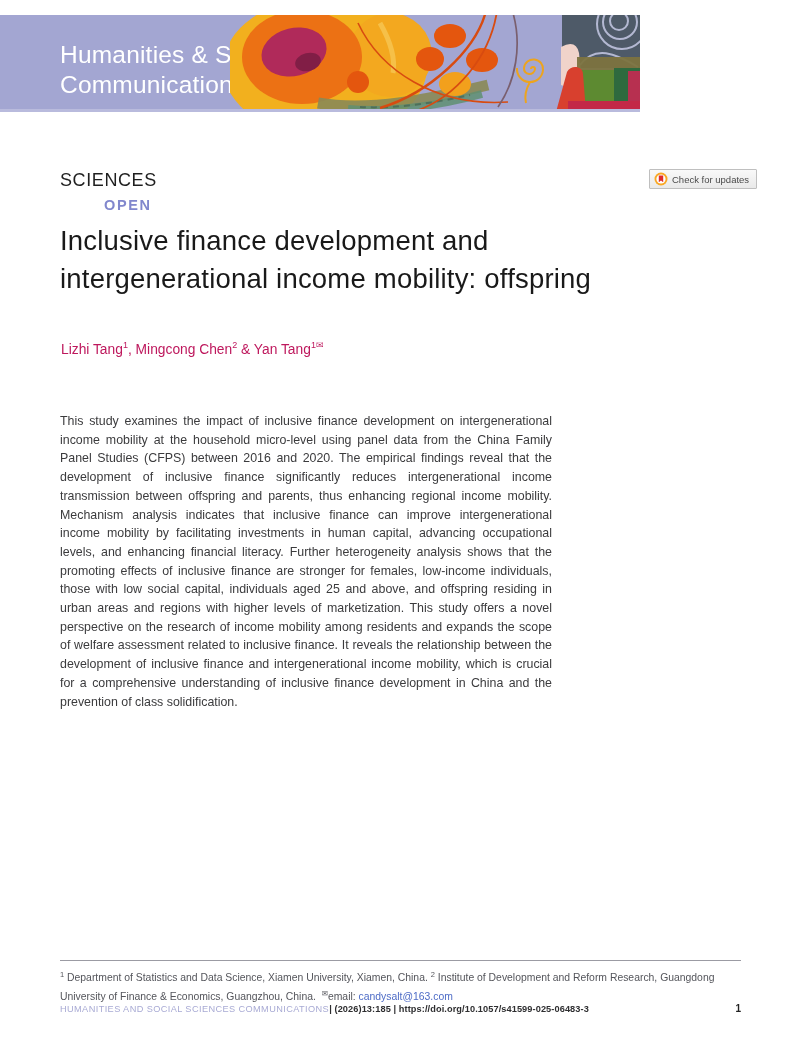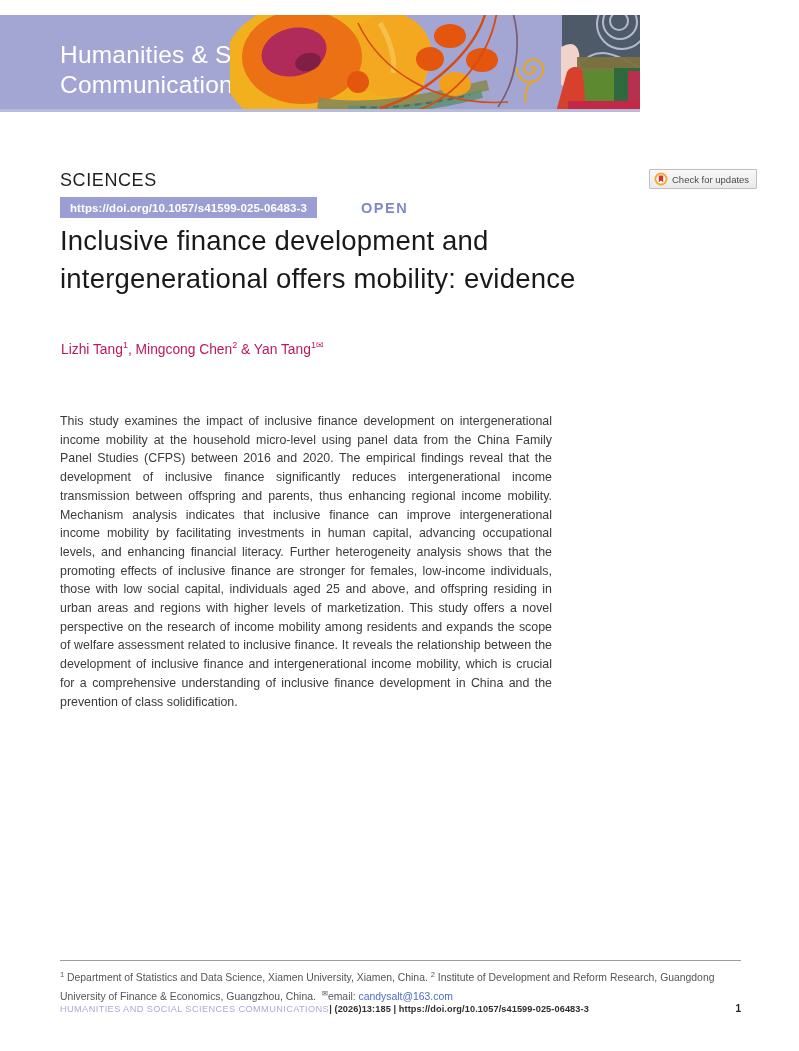--- a/index.html
+++ b/index.html
@@ -120,27 +120,26 @@
 <div class="check-updates">
   <svg width="14" height="14" viewBox="0 0 14 14" aria-hidden="true">
     <circle cx="7" cy="7" r="6.5" fill="#f9a825"></circle>
     <circle cx="7" cy="7" r="4.6" fill="#ffffff"></circle>
     <path d="M4.8,3.6 h4.4 v6.6 l-2.2,-1.8 l-2.2,1.8 z" fill="#e02c2c"></path>
   </svg>
   <span>Check for updates</span>
 </div>
 
 <div class="doi-row">
-  <a class="doi-badge" href="#">https://doi.org/10.1057/s41599-025-06483-3</a>
   <span class="open-label">OPEN</span>
 </div>
 
 <h1 class="title">
   <span>Inclusive finance development and</span><br>
-  <span>intergenerational offers mobility: evidence</span><br>
+  <span>intergenerational income mobility: offspring</span><br>
 </h1>
 
 <p class="authors"><span>Lizhi Tang</span><sup>1</sup><span>, </span><span>Mingcong Chen</span><sup>2</sup><span> &amp; </span><span>Yan Tang</span><sup><span>1</span><span class="env">✉</span></sup></p>
 
 <p class="abstract">This study examines the impact of inclusive finance development on intergenerational income mobility at the household micro-level using panel data from the China Family Panel Studies (CFPS) between 2016 and 2020. The empirical findings reveal that the development of inclusive finance significantly reduces intergenerational income transmission between offspring and parents, thus enhancing regional income mobility. Mechanism analysis indicates that inclusive finance can improve intergenerational income mobility by facilitating investments in human capital, advancing occupational levels, and enhancing financial literacy. Further heterogeneity analysis shows that the promoting effects of inclusive finance are stronger for females, low-income individuals, those with low social capital, individuals aged 25 and above, and offspring residing in urban areas and regions with higher levels of marketization. This study offers a novel perspective on the research of income mobility among residents and expands the scope of welfare assessment related to inclusive finance. It reveals the relationship between the development of inclusive finance and intergenerational income mobility, which is crucial for a comprehensive understanding of inclusive finance development in China and the prevention of class solidification.</p>
 
 <div class="footnote">
   <sup>1</sup>
   <span>Department of Statistics and Data Science, Xiamen University, Xiamen, China.</span>
   <sup>2</sup>

